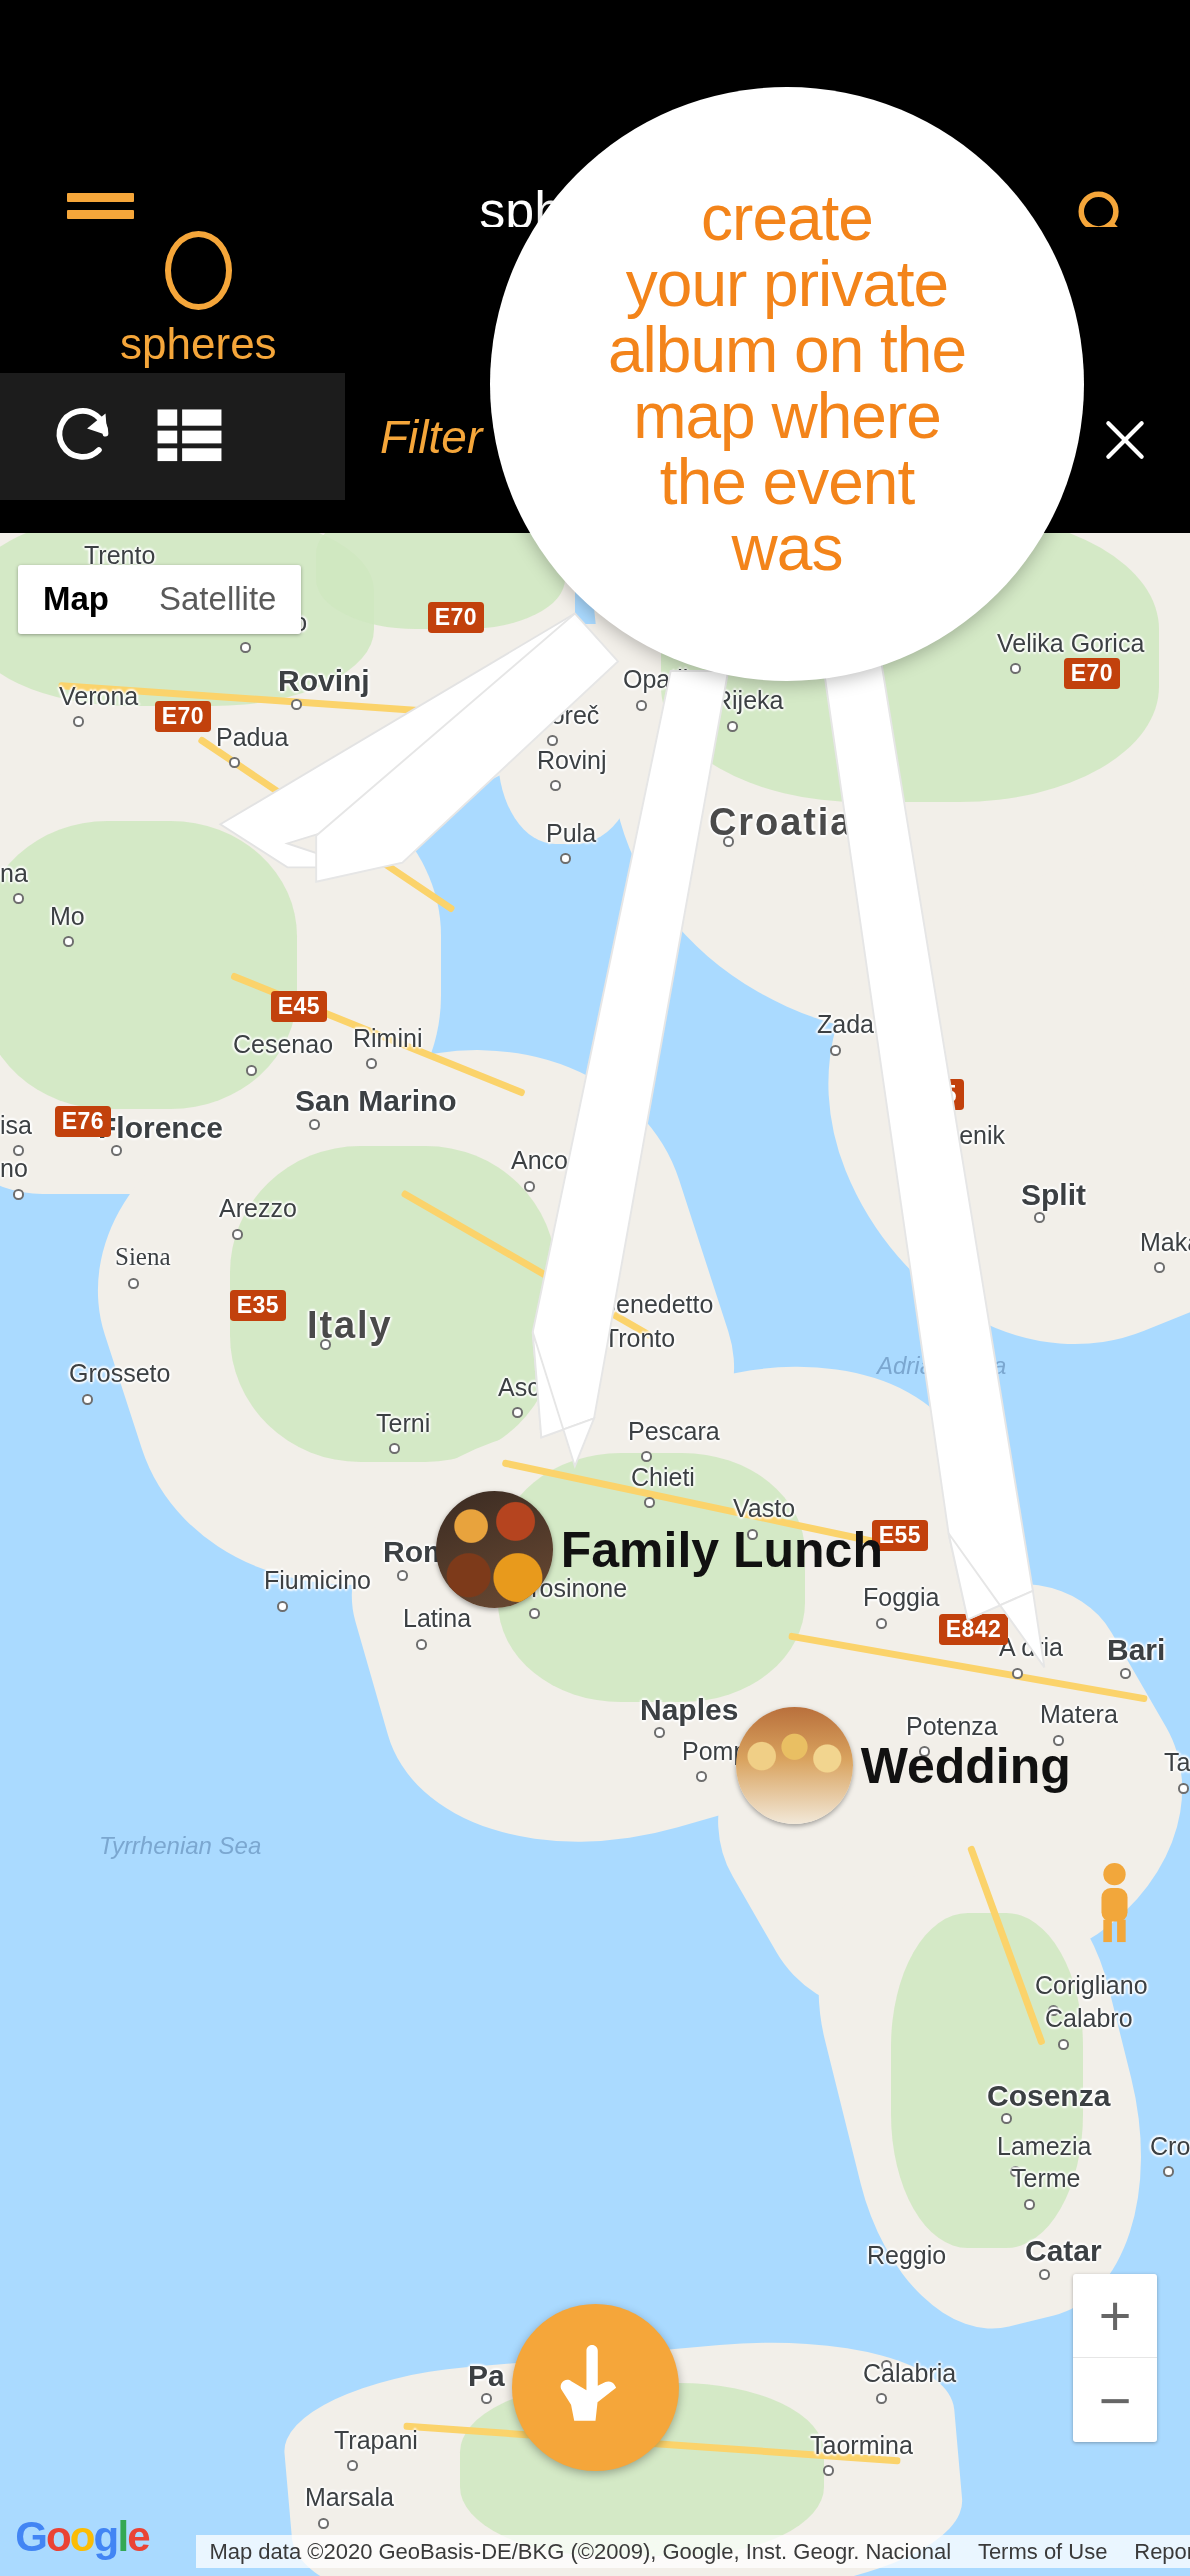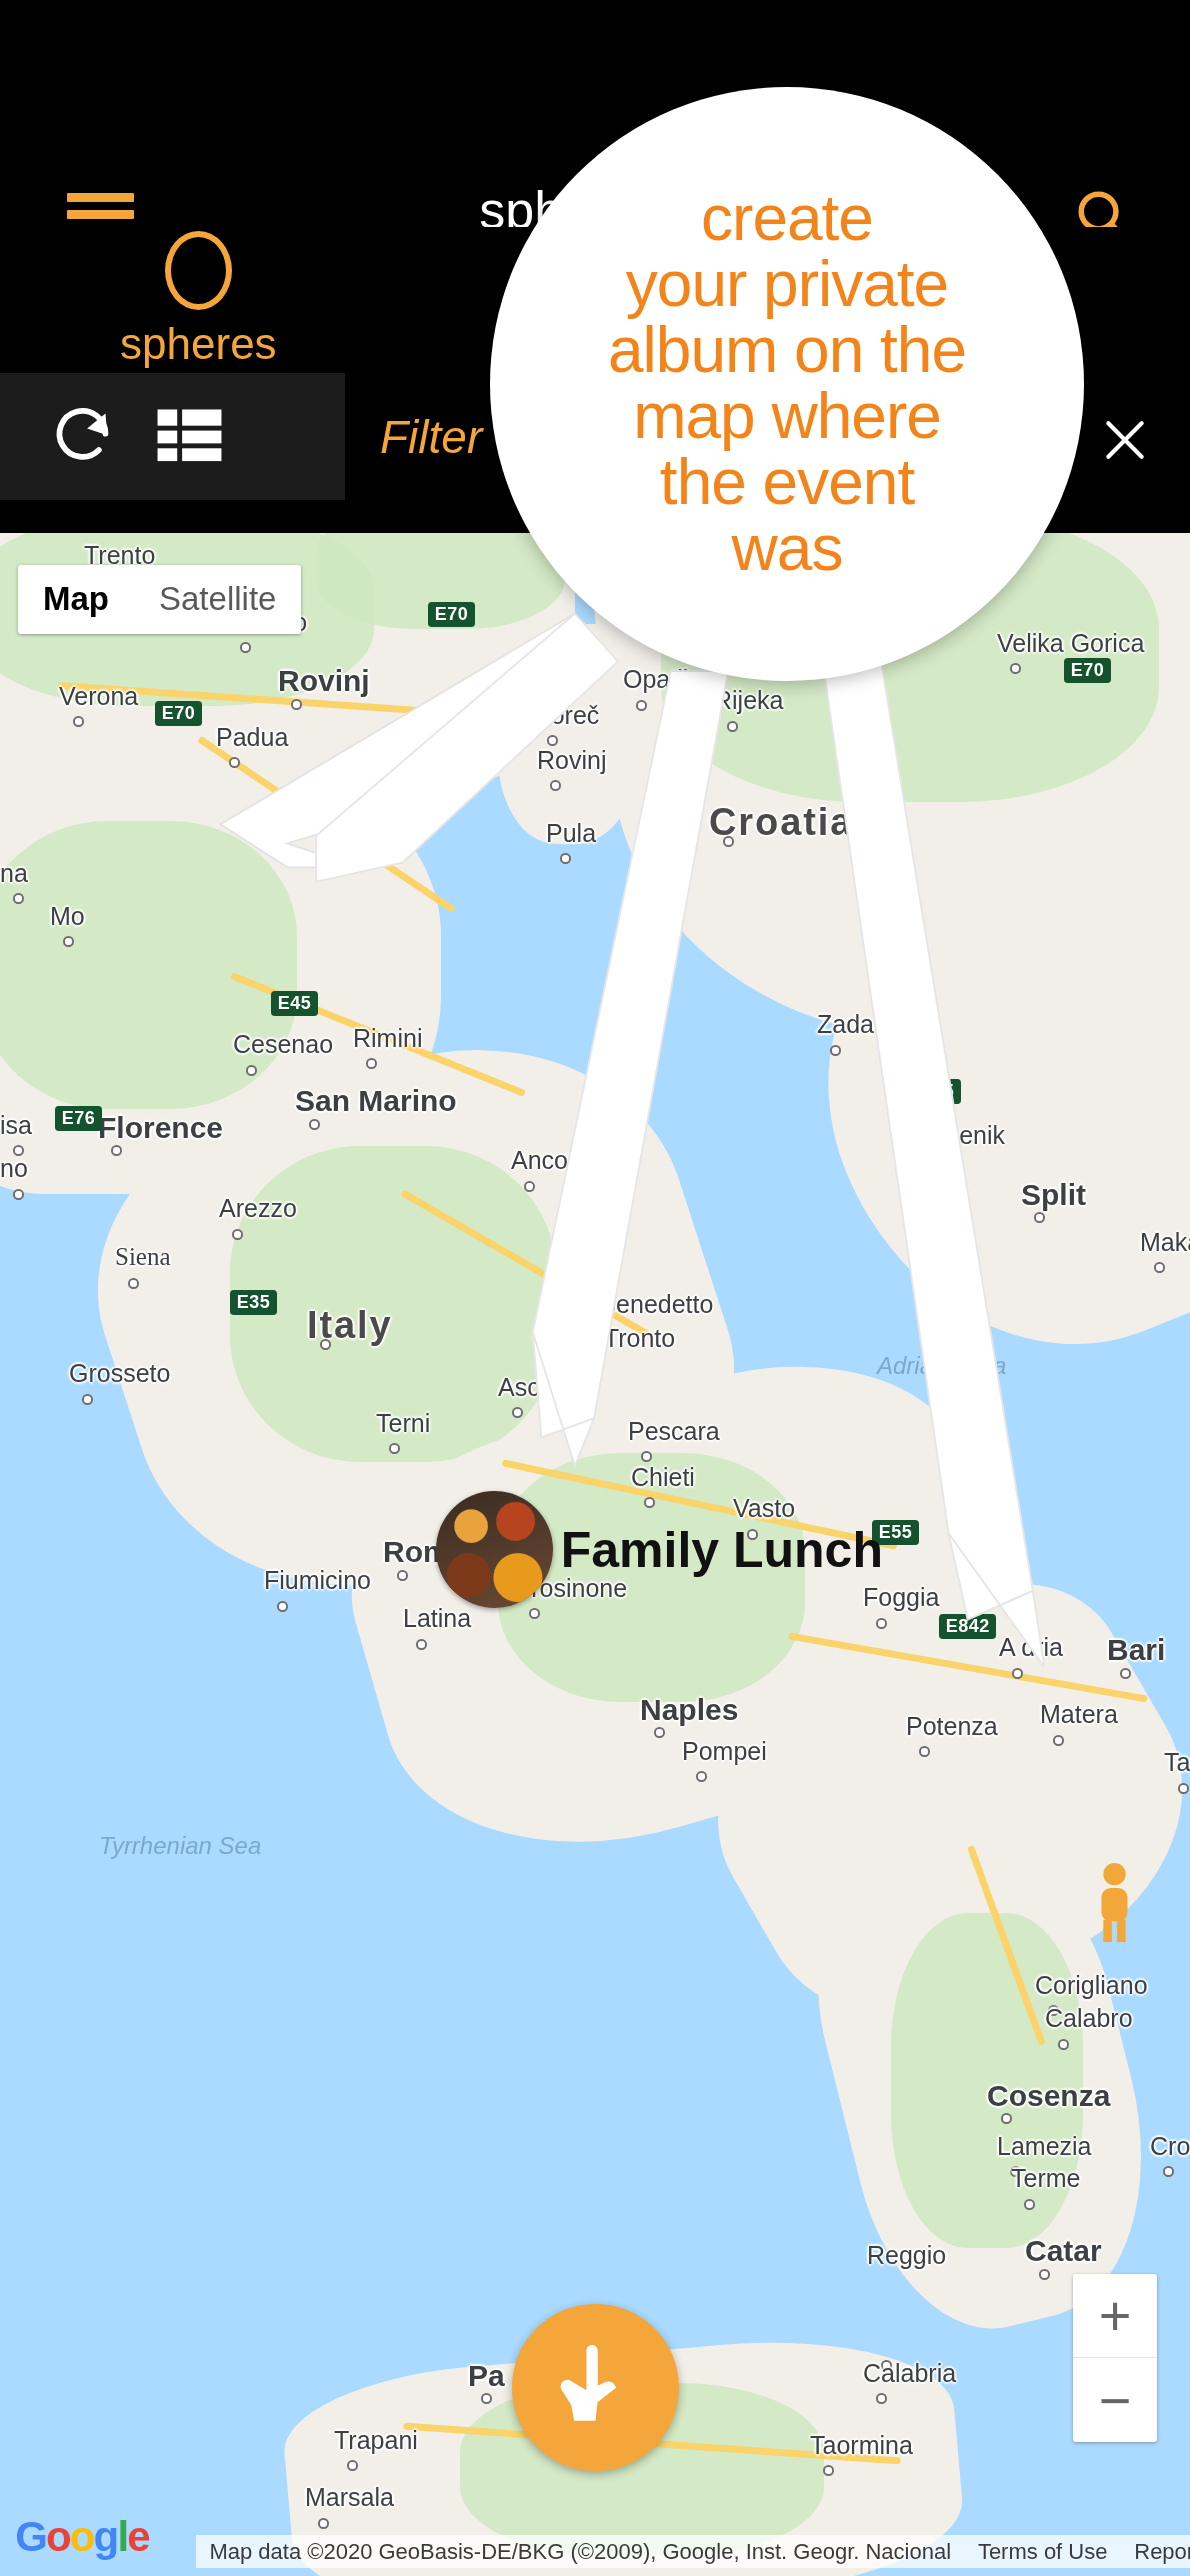--- a/index.html
+++ b/index.html
@@ -70,21 +70,21 @@
   
   .mlabel {
     position:absolute; color:#3c4043; font-size:25px; white-space:nowrap;
     text-shadow: 1.9px 0 1.9px #fff, -1.9px 0 1.9px #fff, 0 1.9px 1.9px #fff, 0 -1.9px 1.9px #fff;
   }
   .mlabel.big { font-size:38px; font-weight:bold; letter-spacing:1.9px; color:#4a4a4a; }
   .mlabel.mid { font-size:30px; font-weight:bold; color:#3c4043; }
   .mlabel.sea { color:#7ba7d0; font-style:italic; font-size:24px; text-shadow:none; }
   .mdot { position:absolute; width:10.5px; height:10.5px; border:2.9px solid #6e6e6e; background:#fff; border-radius:50%; }
   .shield {
-    position:absolute; background:#14532d; color:#fff; font-size:18px; font-weight:bold;
+    position:absolute; background:#c2410c; color:#fff; font-size:23px; font-weight:bold;
     padding:1.9px 6.7px; border-radius:3.8px; letter-spacing:0.5px;
   }
   .road { position:absolute; background:#fbd36b; border-radius:2.9px; }
   .greenpatch { position:absolute; background:#cfe7bf; border-radius:40%; opacity:.85; }
 
   
   .maptype {
     position:absolute; left:18px; top:32px; display:flex;
     background:#fff; border-radius:2.9px; box-shadow:0 1px 3.8px rgba(0,0,0,.35); overflow:hidden;
   }
@@ -418,20 +418,26 @@
     </div>
 
 
     <div class="marker" style="left:436px;top:958px;">
       <div class="marker-photo">
           <div class="ph-lunch"></div>
         </div>
       <div class="marker-name">Family Lunch</div>
     </div>
 
+    <div class="marker" style="left:736px;top:1174px;">
+      <div class="marker-photo">
+          <div class="ph-wed"></div>
+        </div>
+      <div class="marker-name">Wedding</div>
+    </div>
 
     <div class="pegman">
       <svg width="67" height="86" viewBox="0 0 36 46">
         <circle cx="18" cy="7.5" r="6" fill="#f2a73b"></circle>
         <rect x="11" y="15" width="14" height="18" rx="5" fill="#f2a73b"></rect>
         <rect x="12" y="32" width="4.6" height="12" fill="#f2a73b"></rect>
         <rect x="19.4" y="32" width="4.6" height="12" fill="#f2a73b"></rect>
       </svg>
     </div>
 

